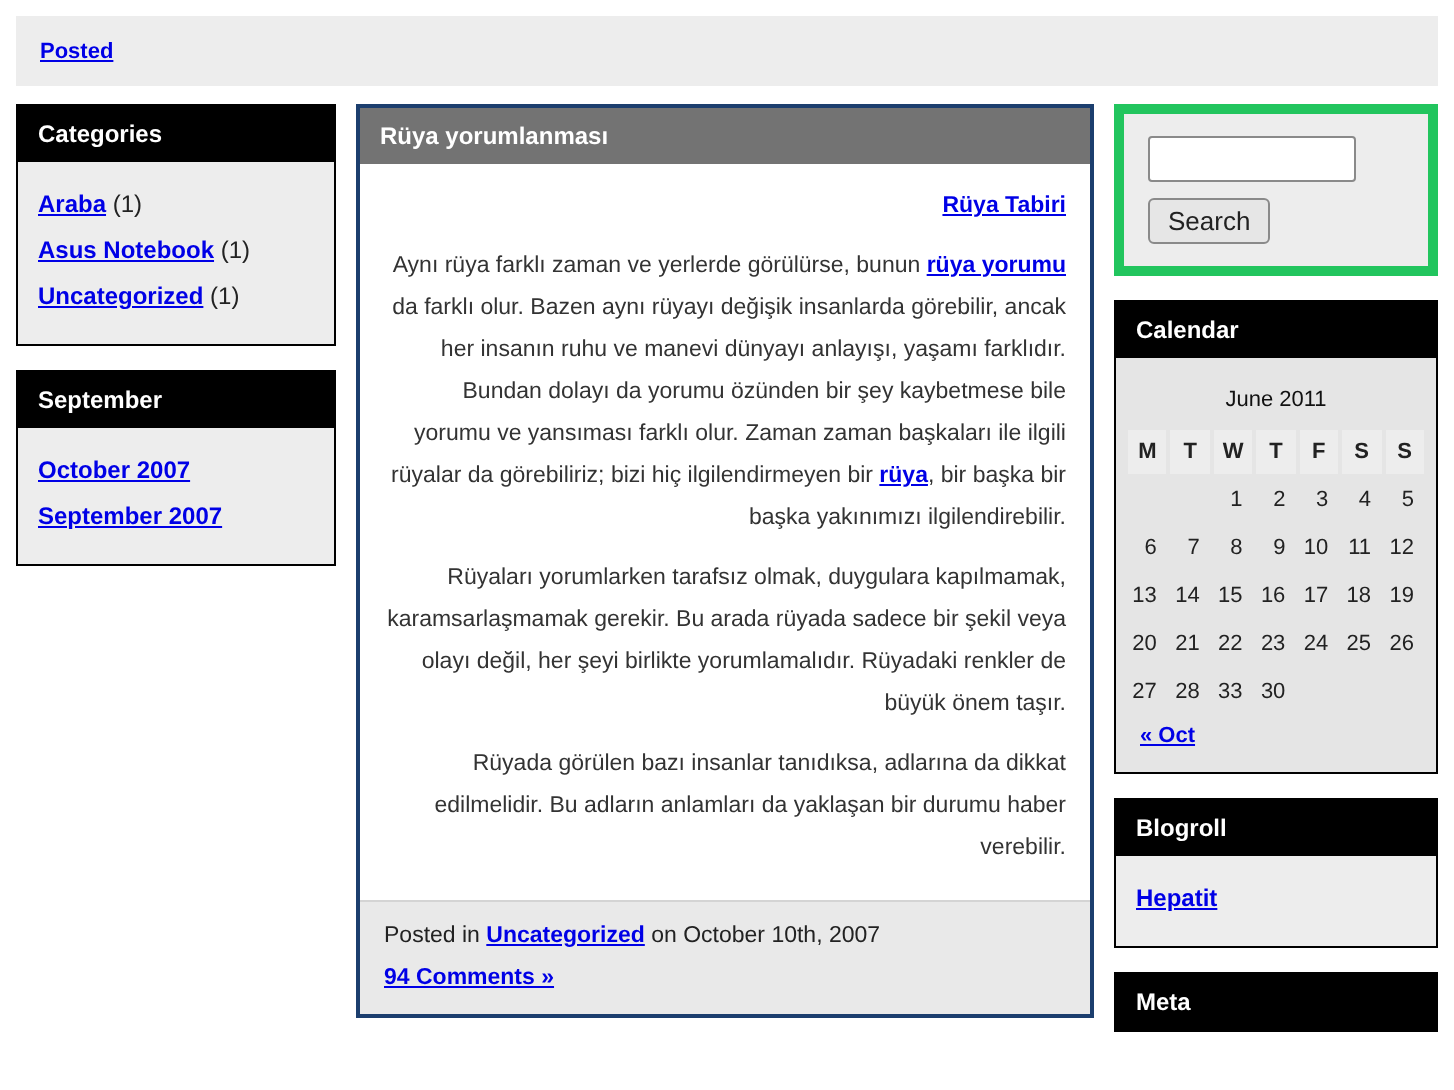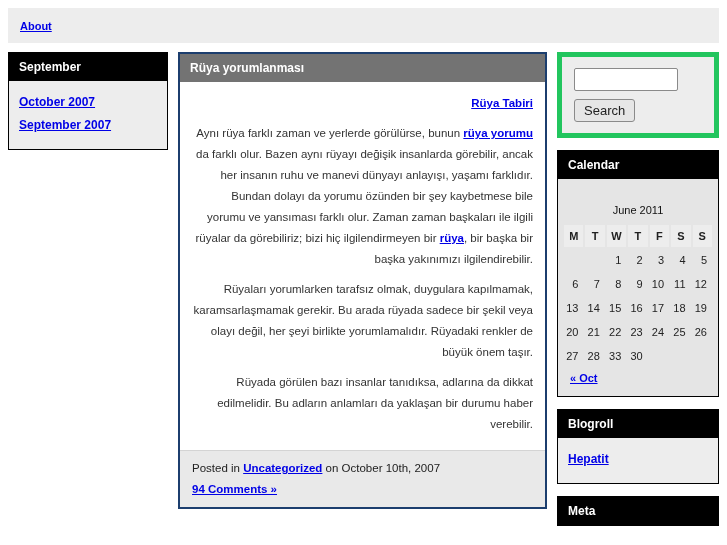--- a/index.html
+++ b/index.html
@@ -68,44 +68,52 @@
     border-radius: 2px; padding: 2px 4px; font-size: 12px; display: block;
   }
   .search-button {
     margin-top: 8px; font-size: 13px; color: #222;
     padding: 3px 9px; background: #e6e6e6;
     border: 1px solid #8a8a8a; border-radius: 3px;
     font-family: "Liberation Sans", sans-serif; cursor: pointer;
   }
 
   .cal-box { border: 1px solid #000000; background: #e5e5e5; margin-bottom: 12px; }
-  .cal-body { padding: 16px 4px 4px 4px; }
+  .cal-body { padding: 6px 4px 4px 4px; }
   .cal-caption { text-align: center; font-size: 11px; color: #111; margin: 9px 0 7px 0; }
   table.calendar { width: 100%; border-collapse: separate; border-spacing: 2px; font-size: 11px; }
   table.calendar th {
     background: #ededed; color: #222; font-weight: bold;
     text-align: center; padding: 5px 0; width: 14.28%;
   }
   table.calendar td { text-align: right; padding: 5px 5px 5px 0; color: #222; }
   .cal-footer { padding: 3px 4px 8px 8px; font-size: 11px; }
 </style>
 </head>
 <body>
 
 <div class="page">
 
 
   <div class="navbar">
-    <a>About</a>
+    <a>Posted</a>
   </div>
 
   <div class="columns">
 
     <div class="col-left">
 
+      <div class="sbox">
+        <div class="sbox-header">Categories</div>
+        <div class="sbox-body">
+          <div class="sbox-item"><a>Araba</a><span> (1)</span></div>
+          <div class="sbox-item"><a>Asus Notebook</a><span> (1)</span></div>
+          <div class="sbox-item"><a>Uncategorized</a><span> (1)</span></div>
+        </div>
+      </div>
 
       <div class="sbox">
         <div class="sbox-header">September</div>
         <div class="sbox-body">
           <div class="sbox-item"><a>October 2007</a></div>
           <div class="sbox-item"><a>September 2007</a></div>
         </div>
       </div>
 
     </div>

